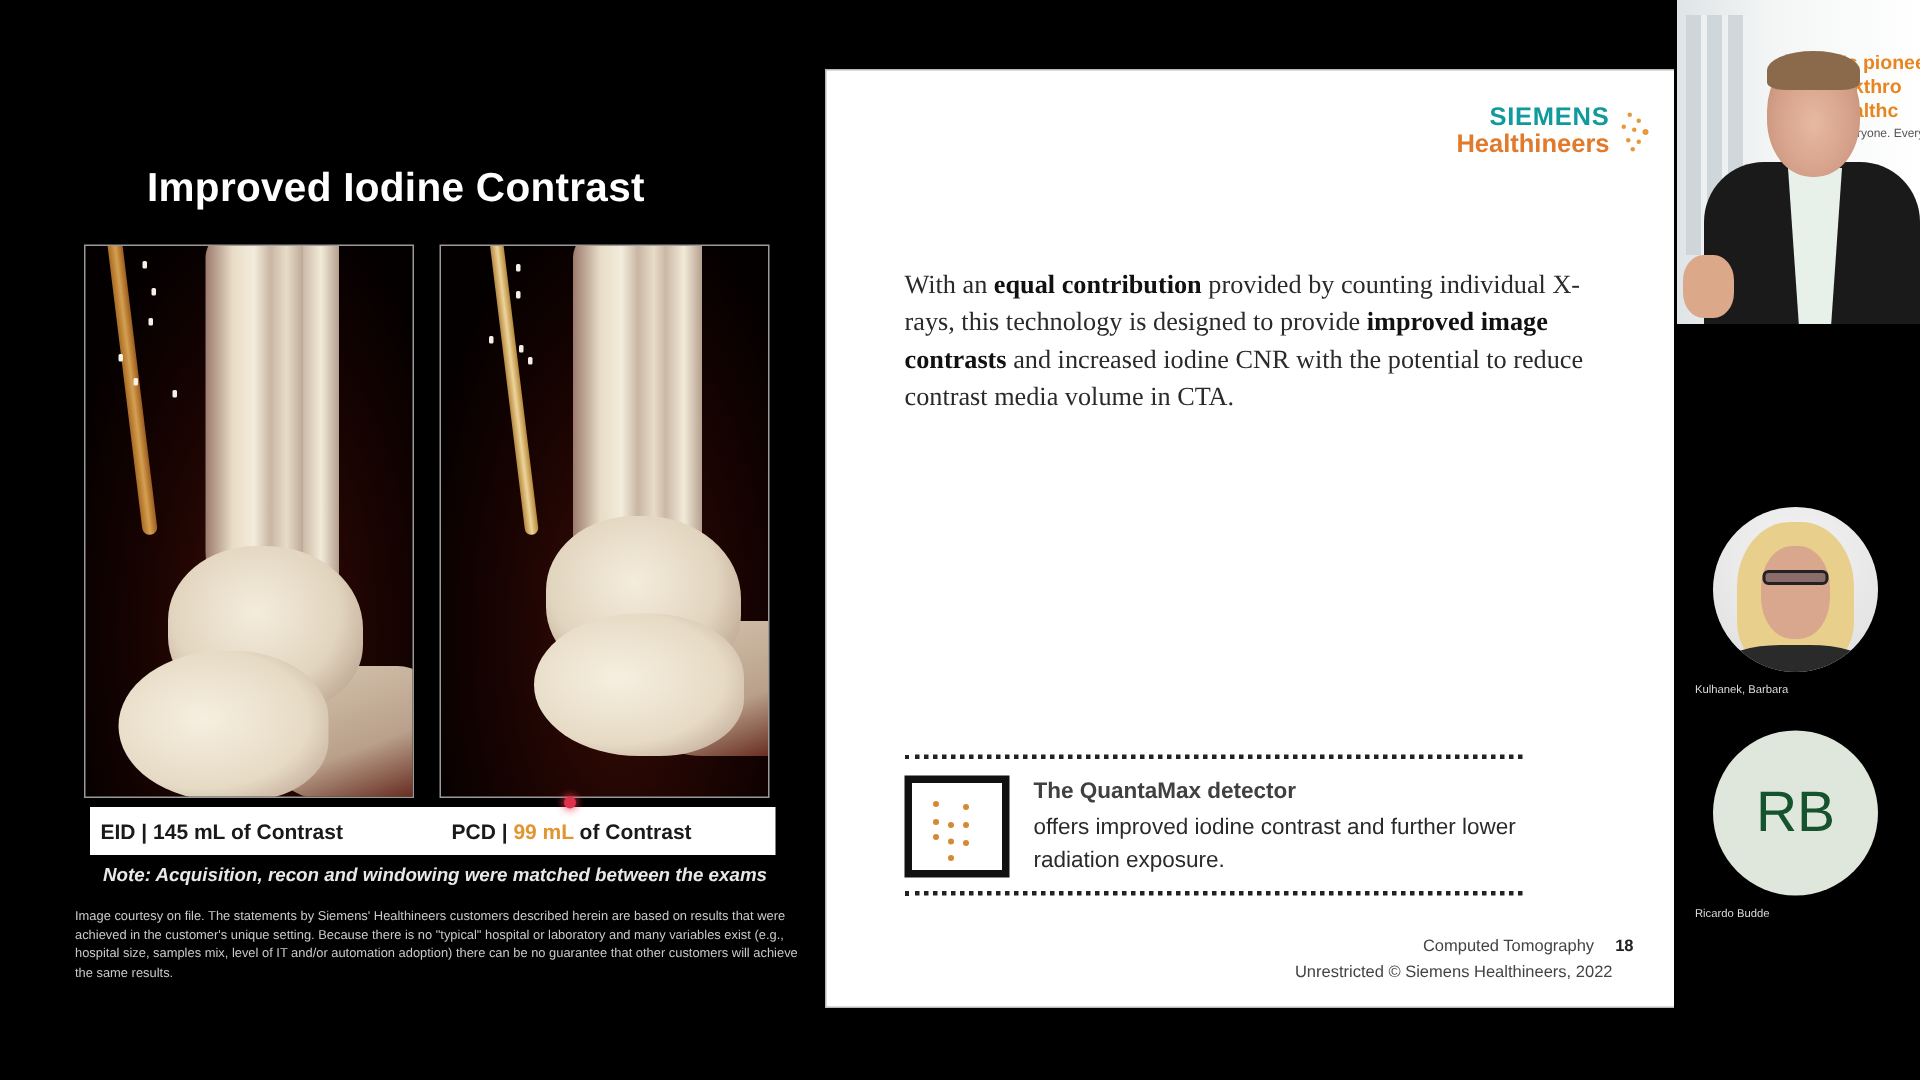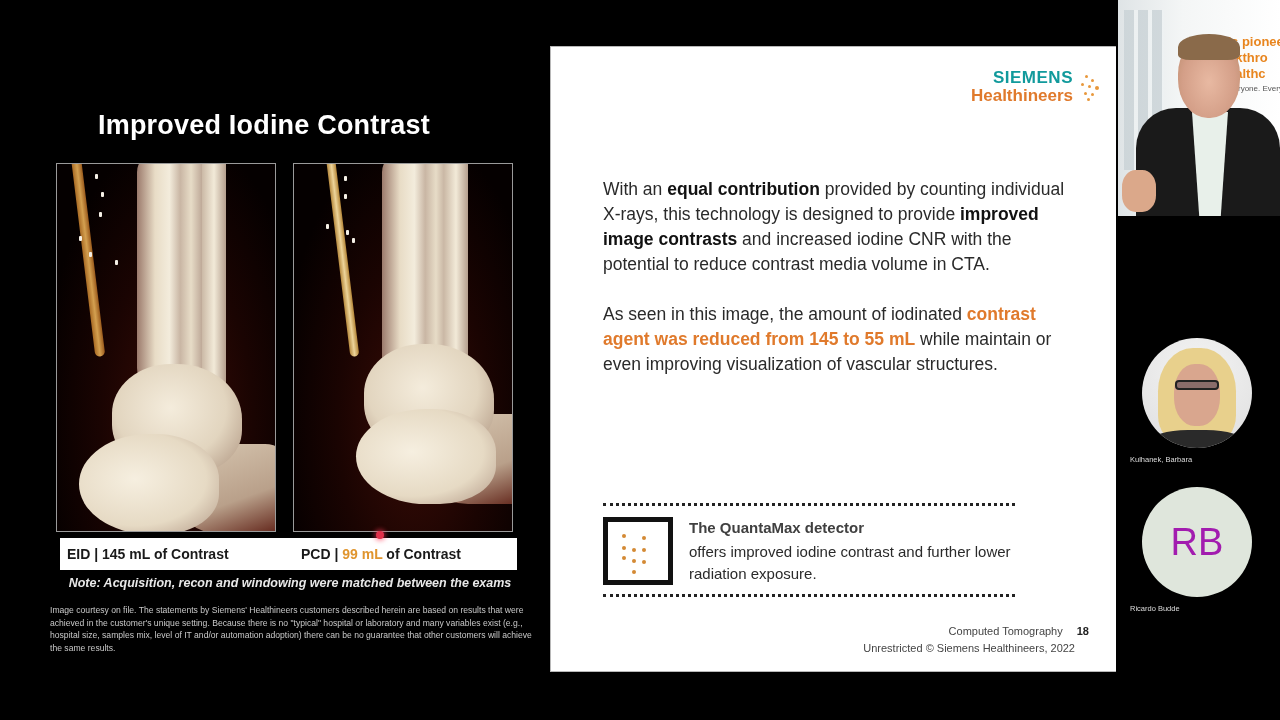--- a/index.html
+++ b/index.html
@@ -41,21 +41,21 @@
     font-style: italic; font-weight: bold; color: #e8e8e8; }
   .disclaimer { position: absolute; left: 50px; top: 604px; width: 492px; font-size: 8.6px; line-height: 12.6px; color: #c9c9c9; }
 
   .right-slide { position: absolute; left: 550px; top: 46px; width: 576px; height: 626px; background: #fff; border: 1px solid #b8b8b8; }
   .logo { position: absolute; right: 24px; top: 22px; text-align: right; }
   .logo-siemens { font-size: 17px; font-weight: bold; color: #119a9c; letter-spacing: 0.5px; margin-right: 28px; line-height: 17px; }
   .logo-health { font-size: 17px; font-weight: bold; color: #e07a2c; margin-right: 28px; line-height: 20px; }
   .logo-dots { position: absolute; right: 0; top: 4px; width: 24px; height: 28px; }
   .logo-dots span { position: absolute; width: 3px; height: 3px; border-radius: 50%; background: #e8983c; }
 
-  .body-text { position: absolute; left: 52px; top: 130px; width: 470px; font-size: 17.5px; line-height: 25px; color: #2a2a2a; }
+  .body-text { position: absolute; left: 52px; top: 130px; width: 470px; font-size: 17.5px; line-height: 25px; color: #2a2a2a; font-family: Liberation Serif, serif; }
   .body-text p { margin-bottom: 25px; }
   .body-text b { color: #111; }
   .body-text .orange { color: #e07a2c; font-weight: bold; }
 
   .dotted { position: absolute; left: 52px; width: 412px; height: 0; border-top: 3px dotted #222; }
   .dotted-top { top: 456px; }
   .dotted-bot { top: 547px; }
   .detector-icon { position: absolute; left: 52px; top: 470px; width: 70px; height: 68px; border: 5px solid #111; background: #fff; }
   .detector-icon span { position: absolute; width: 4px; height: 4px; border-radius: 50%; background: #d48a34; }
   .det-title { position: absolute; left: 138px; top: 472px; font-size: 15px; font-weight: bold; color: #404040; }
@@ -82,21 +82,21 @@
   .avatar-photo { position: absolute; left: 26px; top: 338px; width: 110px; height: 110px; border-radius: 50%; overflow: hidden;
     background: radial-gradient(circle at 50% 30%, #f4f4f4 0%, #dedede 100%); }
   .ap-hair { position: absolute; left: 16px; top: 10px; width: 78px; height: 96px; border-radius: 45% 45% 30% 30%; background: #e8d08c; }
   .ap-face { position: absolute; left: 32px; top: 26px; width: 46px; height: 62px; border-radius: 45%; background: #d9a68e; }
   .ap-glasses { position: absolute; left: 33px; top: 42px; width: 44px; height: 10px; border: 2px solid #222; border-radius: 4px; background: rgba(60,50,70,0.5); }
   .ap-body { position: absolute; left: 8px; top: 92px; width: 94px; height: 30px; border-radius: 40% 40% 0 0; background: #2a2a2a; }
   .participant-name { position: absolute; font-size: 7.5px; color: #dcdcdc; }
   .name-1 { left: 14px; top: 455px; }
   .name-2 { left: 14px; top: 604px; }
   .avatar-initials { position: absolute; left: 26px; top: 487px; width: 110px; height: 110px; border-radius: 50%;
-    background: #dfe6dc; color: #a21caf; font-size: 38px; display: flex; align-items: center; justify-content: center; }
+    background: #dfe6dc; color: #14532d; font-size: 38px; display: flex; align-items: center; justify-content: center; }
 </style>
 </head>
 <body>
 
 <div class="left-slide">
   <div class="title-white">Improved Iodine Contrast</div>
 
   <div class="ct-panel ct-eid">
     <div class="vessel"></div>
     <div class="clip" style="left:38px;top:10px"></div>
@@ -147,21 +147,20 @@
         <span style="left:11px;top:12px"></span>
       <span style="left:18px;top:13px;width:4px;height:4px"></span>
         <span style="left:7px;top:19px"></span>
       <span style="left:14px;top:20px"></span>
         <span style="left:10px;top:25px"></span>
     </div>
   </div>
 
   <div class="body-text">
     <p><span>With an </span><b>equal contribution</b><span> provided by counting individual X-rays, this technology is designed to provide </span><b>improved image contrasts</b><span> and increased iodine CNR with the potential to reduce contrast media volume in CTA.</span></p>
-    <p><span>As seen in this image, the amount of iodinated </span><span class="orange">contrast agent was reduced from 145 to 55 mL</span><span> while maintain or even improving visualization of vascular structures.</span></p>
   </div>
 
   <div class="dotted dotted-top"></div>
   <div class="detector-icon">
     <span style="left:14px;top:12px"></span>
       <span style="left:34px;top:14px"></span>
     <span style="left:14px;top:24px"></span>
       <span style="left:24px;top:26px"></span>
       <span style="left:34px;top:26px"></span>
     <span style="left:14px;top:34px"></span>

